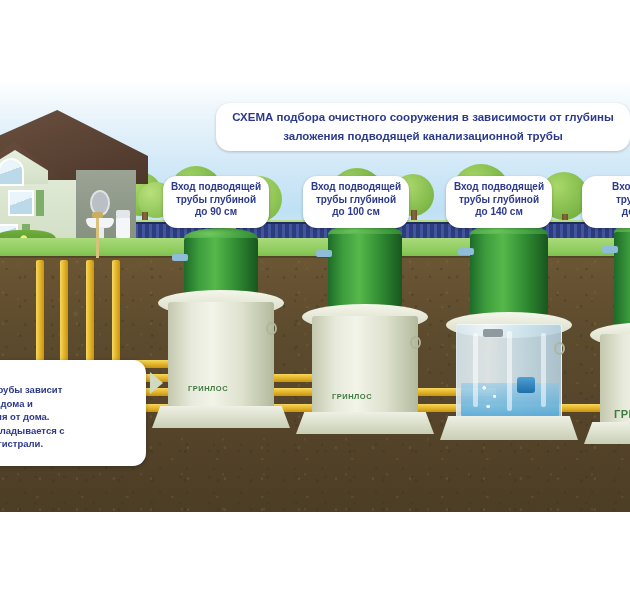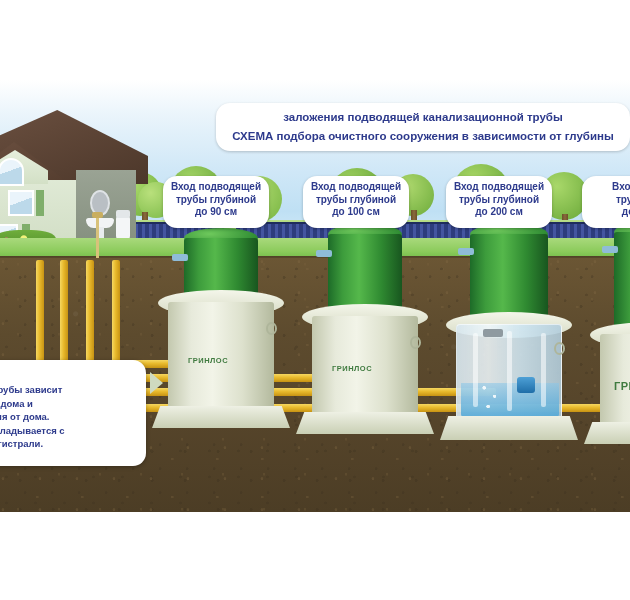--- a/index.html
+++ b/index.html
@@ -63,21 +63,21 @@
   .tank-base{position:absolute;background:linear-gradient(90deg,#c3c8ae 0%,#e7eadb 22%,#f2f4e8 42%,#dde1cd 70%,#b3b99d 100%);
         border-radius:3px;}
   .tank-slab{position:absolute;background:linear-gradient(180deg,#eef0e4,#c9cfb4);}
   .tank-top-ellipse{position:absolute;border-radius:50%;
         background:linear-gradient(180deg,#f4f6ea,#d6dac4);}
   .riser{position:absolute;background:linear-gradient(90deg,#1d6b28 0%,#3d9c3c 20%,#55b84b 42%,#2f8a31 72%,#18561f 100%);
         border-radius:3px;}
   .riser-cap{position:absolute;border-radius:50%;
         background:radial-gradient(ellipse at 35% 30%,#6ec95c,#2f8c33 70%,#1d6b28 100%);}
   .logo{position:absolute;color:#3f7a3f;font-weight:bold;letter-spacing:.5px;
-        font-family:"Liberation Sans",sans-serif;}
+        font-family:"Liberation Sans",sans-serif;margin-top:28px;}
   .glassbody{position:absolute;border-radius:4px;
         background:linear-gradient(90deg,rgba(215,230,238,.92) 0%,rgba(238,247,251,.88) 30%,rgba(205,228,240,.9) 62%,rgba(178,205,220,.9) 100%);
         border:1px solid rgba(255,255,255,.6);box-sizing:border-box;}
   .water{position:absolute;background:linear-gradient(180deg,rgba(138,198,232,.55),rgba(77,166,215,.85));}
   .innerpart{position:absolute;background:rgba(255,255,255,.55);border-radius:2px;}
   .pumpblue{position:absolute;background:linear-gradient(180deg,#4da0d6,#1f6ea8);border-radius:3px;}
 
   
   .callout{position:absolute;background:#ffffff;border-radius:14px;
         box-shadow:0 1px 3px rgba(0,0,0,.25);
@@ -261,38 +261,38 @@
       <div style="position:absolute;left:12px;top:24px;width:16px;height:7px;background:#8fbcd8;border-radius:2px;"></div>
       <div class="tank-top-ellipse" style="left:0;top:100px;width:126px;height:26px;"></div>
       <div class="tank-base" style="left:10px;top:112px;width:106px;height:96px;"></div>
       <div class="logo" style="left:24px;top:158px;font-size:11px;">ГРИ</div>
       <div class="tank-slab" style="left:-6px;top:200px;width:138px;height:22px;clip-path:polygon(6% 0%,94% 0%,100% 100%,0% 100%);"></div>
     </div>
 
   </div>
 
   <div id="title-banner">
+    <div class="tl">СХЕМА подбора очистного сооружения в зависимости от глубины</div>
     <div class="tl">заложения подводящей канализационной трубы</div>
-    <div class="tl">СХЕМА подбора очистного сооружения в зависимости от глубины</div>
   </div>
 
   <div class="callout" style="left:163px;top:176px;width:106px;height:52px;padding-top:5px;box-sizing:border-box;">
     <span class="ln">Вход подводящей</span>
     <span class="ln">трубы глубиной</span>
     <span class="ln">до 90 см</span>
   </div>
   <div class="callout" style="left:303px;top:176px;width:106px;height:52px;padding-top:5px;box-sizing:border-box;">
     <span class="ln">Вход подводящей</span>
     <span class="ln">трубы глубиной</span>
     <span class="ln">до 100 см</span>
   </div>
   <div class="callout" style="left:446px;top:176px;width:106px;height:52px;padding-top:5px;box-sizing:border-box;">
     <span class="ln">Вход подводящей</span>
     <span class="ln">трубы глубиной</span>
-    <span class="ln">до 200 см</span>
+    <span class="ln">до 140 см</span>
   </div>
   <div class="callout" style="left:582px;top:176px;width:106px;height:52px;padding-top:5px;box-sizing:border-box;">
     <span class="ln">Вход под</span>
     <span class="ln">трубы г</span>
     <span class="ln">до 14</span>
   </div>
 
   <div id="info-box">
     <div class="hd">ГРИНЛОС</div>
     <div class="bd">дводящей трубы зависит</div>

